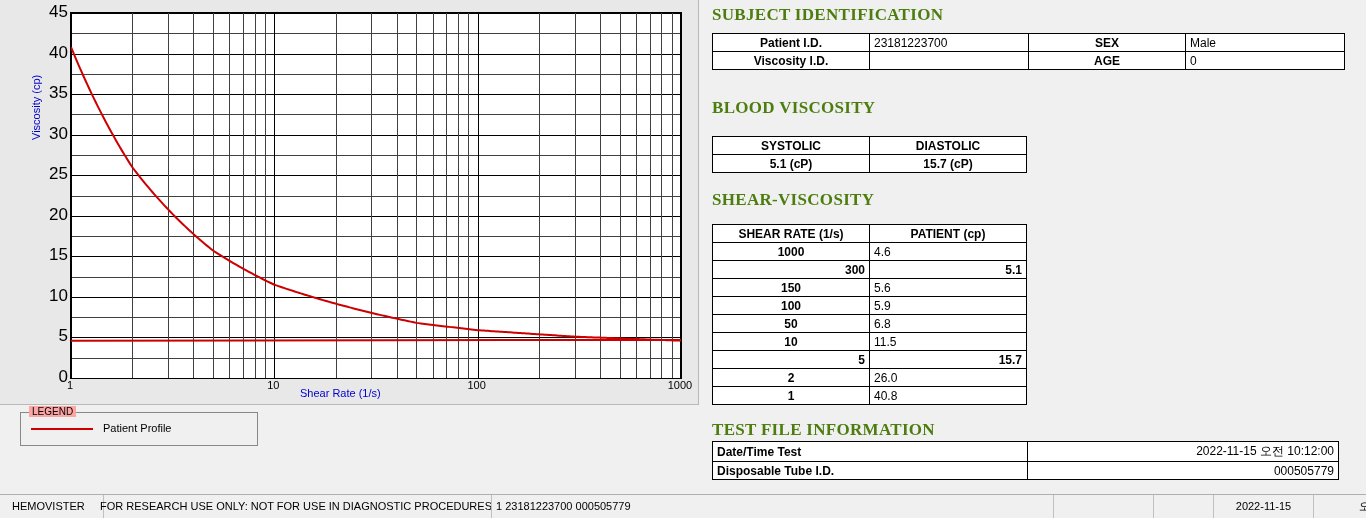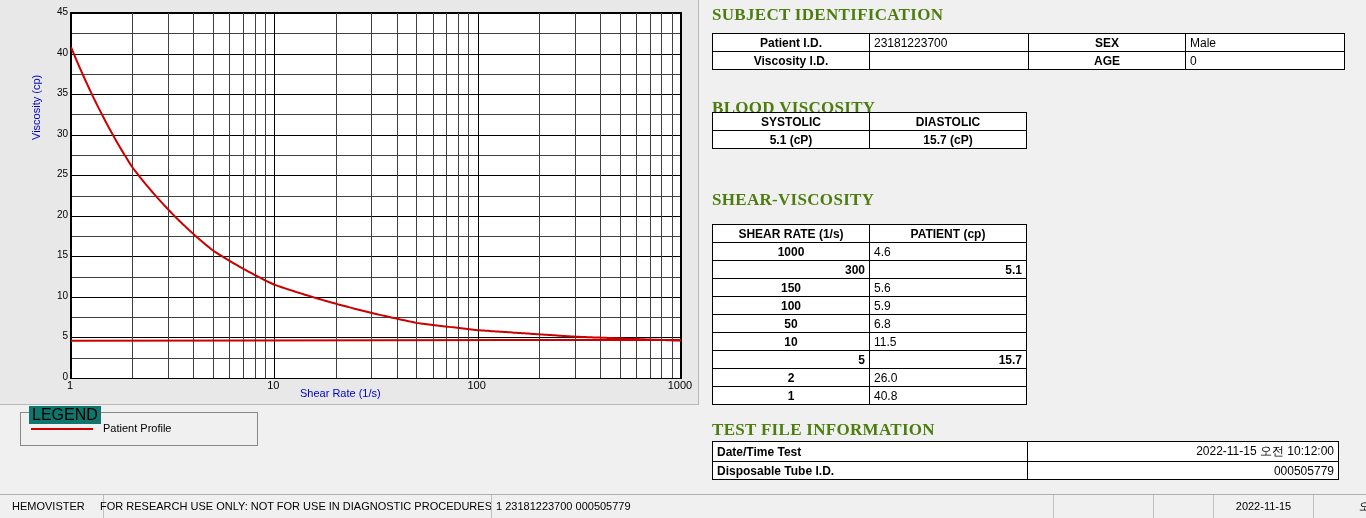--- a/index.html
+++ b/index.html
@@ -47,21 +47,21 @@
   #curve-svg, #flat-svg {
     position: absolute;
     left: 0; top: 0;
     width: 610px; height: 365px;
   }
   .ytick {
     position: absolute;
     right: 0;
     width: 26px;
     text-align: right;
-    font-size: 10px;
+    font-size: 17px;
     color: #000;
     line-height: 10px;
   }
   .xtick {
     position: absolute;
     top: 0;
     font-size: 11px;
     color: #000;
     text-align: center;
     width: 40px;
@@ -107,23 +107,23 @@
     top: 412px;
     width: 236px;
     height: 32px;
     border: 1px solid #888;
     background: #f0f0f0;
   }
   #legend-title {
     position: absolute;
     left: 8px;
     top: -7px;
-    background: #0f766e;
+    background: #fca5a5;
     padding: 0 3px;
-    font-size: 16px;
+    font-size: 10px;
     color: #000;
   }
   #legend-line {
     position: absolute;
     left: 10px;
     top: 15px;
     width: 62px;
     height: 2px;
     background: #cc0000;
   }
@@ -306,21 +306,21 @@
         <td class="hdr">Viscosity I.D.</td>
         <td class="val-center"></td>
         <td class="hdr">AGE</td>
         <td class="val-center">0</td>
       </tr>
     </tbody>
       </table>
 
     <div class="section-title" style="position:absolute;left:12px;top:98px;">BLOOD VISCOSITY</div>
 
-    <table class="grid" style="position:absolute;left:12px;top:112px;">
+    <table class="grid" style="position:absolute;left:12px;top:136px;">
       <tbody>
           <tr>
         <td class="hdr" style="width:148px;">SYSTOLIC</td>
         <td class="hdr" style="width:148px;">DIASTOLIC</td>
       </tr>
       <tr>
         <td class="bold-center">5.1 (cP)</td>
         <td class="bold-center">15.7 (cP)</td>
       </tr>
     </tbody>

